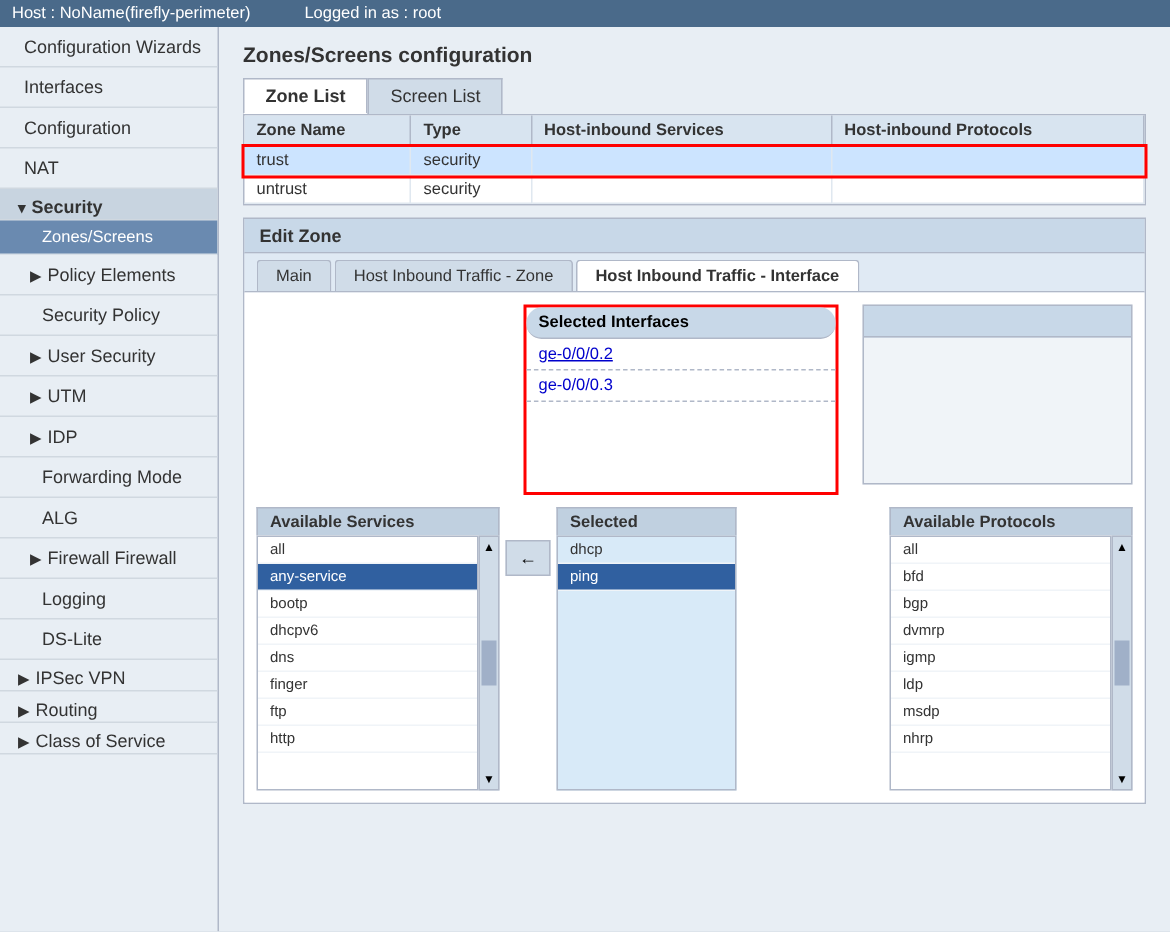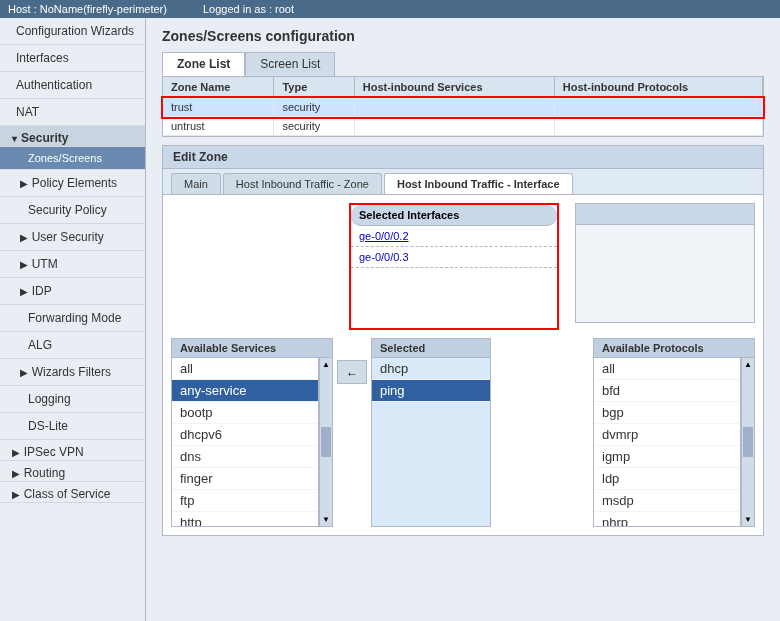--- a/index.html
+++ b/index.html
@@ -37,21 +37,21 @@
     .edit-zone-title { background: #c8d8e8; padding: 4px 10px; font-size: 12px; font-weight: bold; color: #333; border-bottom: 1px solid #b0b8c8; }
 
     .edit-tabs { display: flex; padding: 4px 8px 0; gap: 2px; background: #e0eaf4; border-bottom: 1px solid #b0b8c8; }
     .edit-tab { padding: 4px 12px; background: #d0dce8; border: 1px solid #b0b8c8; cursor: pointer; font-size: 11px; color: #333; border-bottom: none; border-radius: 3px 3px 0 0; text-align: right; }
     .edit-tab.active { background: white; font-weight: bold; }
 
     
     .list-box-container { display: flex; flex-direction: column; }
     .list-box-label { background: #c0d0e0; padding: 3px 8px; font-size: 11px; font-weight: bold; border: 1px solid #b0b8c8; border-bottom: none; color: #333; }
     .list-box { border: 1px solid #b0b8c8; background: white; width: 160px; height: 170px; overflow-y: auto; }
-    .list-box-item { padding: 3px 8px; font-size: 13px; color: #333; border-bottom: 1px solid #f0f4f8; cursor: pointer; }
+    .list-box-item { padding: 3px 8px; font-size: 10px; color: #333; border-bottom: 1px solid #f0f4f8; cursor: pointer; }
     .list-box-item.selected { background: #3060a0; color: white; }
 
     .arrow-btn-container { display: flex; flex-direction: column; justify-content: center; padding-top: 20px; }
     .arrow-btn { background: #d0dce8; border: 1px solid #b0b8c8; padding: 4px 8px; cursor: pointer; font-size: 12px; margin: 2px 0; }
 
     .selected-list-box { background: #d8eaf8; }
 
     
     .protocols-container { margin-left: 16px; }
 
@@ -74,21 +74,21 @@
 <div class="main-layout">
 
   <div class="sidebar">
     <div class="sidebar-item">
       <span>Configuration Wizards</span>
     </div>
     <div class="sidebar-item">
       <span>Interfaces</span>
     </div>
     <div class="sidebar-item">
-      <span>Authentication</span>
+      <span>Configuration</span>
     </div>
     <div class="sidebar-item">
       <span>NAT</span>
     </div>
     <div class="sidebar-section active-section">
       <span class="expand-icon">▾</span><span>Security</span>
     </div>
     <div class="sidebar-sub active" style="padding-left:28px;">
       <span>Zones/Screens</span>
     </div>
@@ -107,21 +107,21 @@
     <div class="sidebar-item" style="padding-left:20px;">
       <span class="expand-icon">▶</span><span>IDP</span>
     </div>
     <div class="sidebar-item" style="padding-left:28px;">
       <span>Forwarding Mode</span>
     </div>
     <div class="sidebar-item" style="padding-left:28px;">
       <span>ALG</span>
     </div>
     <div class="sidebar-item" style="padding-left:20px;">
-      <span class="expand-icon">▶</span><span>Wizards Filters</span>
+      <span class="expand-icon">▶</span><span>Firewall Firewall</span>
     </div>
     <div class="sidebar-item" style="padding-left:28px;">
       <span>Logging</span>
     </div>
     <div class="sidebar-item" style="padding-left:28px;">
       <span>DS-Lite</span>
     </div>
     <div class="sidebar-section">
       <span class="expand-icon">▶</span><span>IPSec VPN</span>
     </div>

